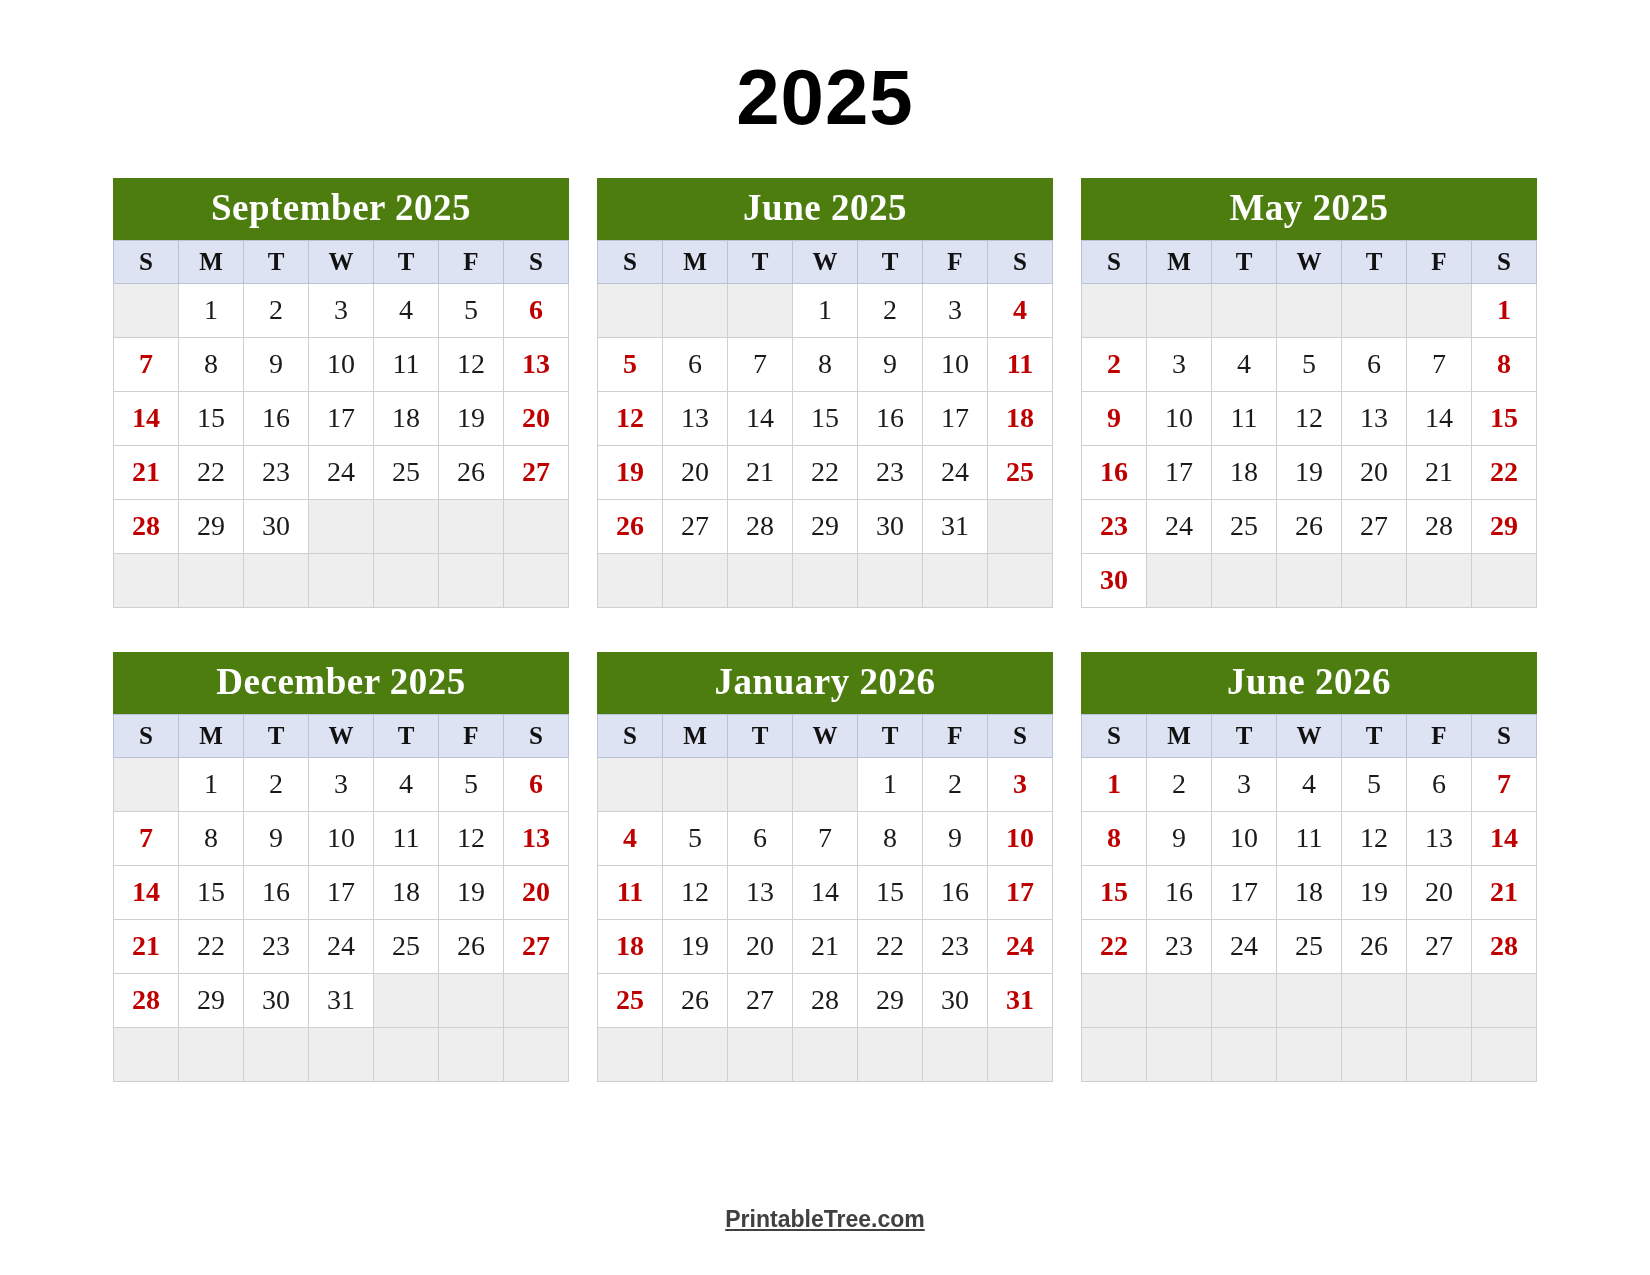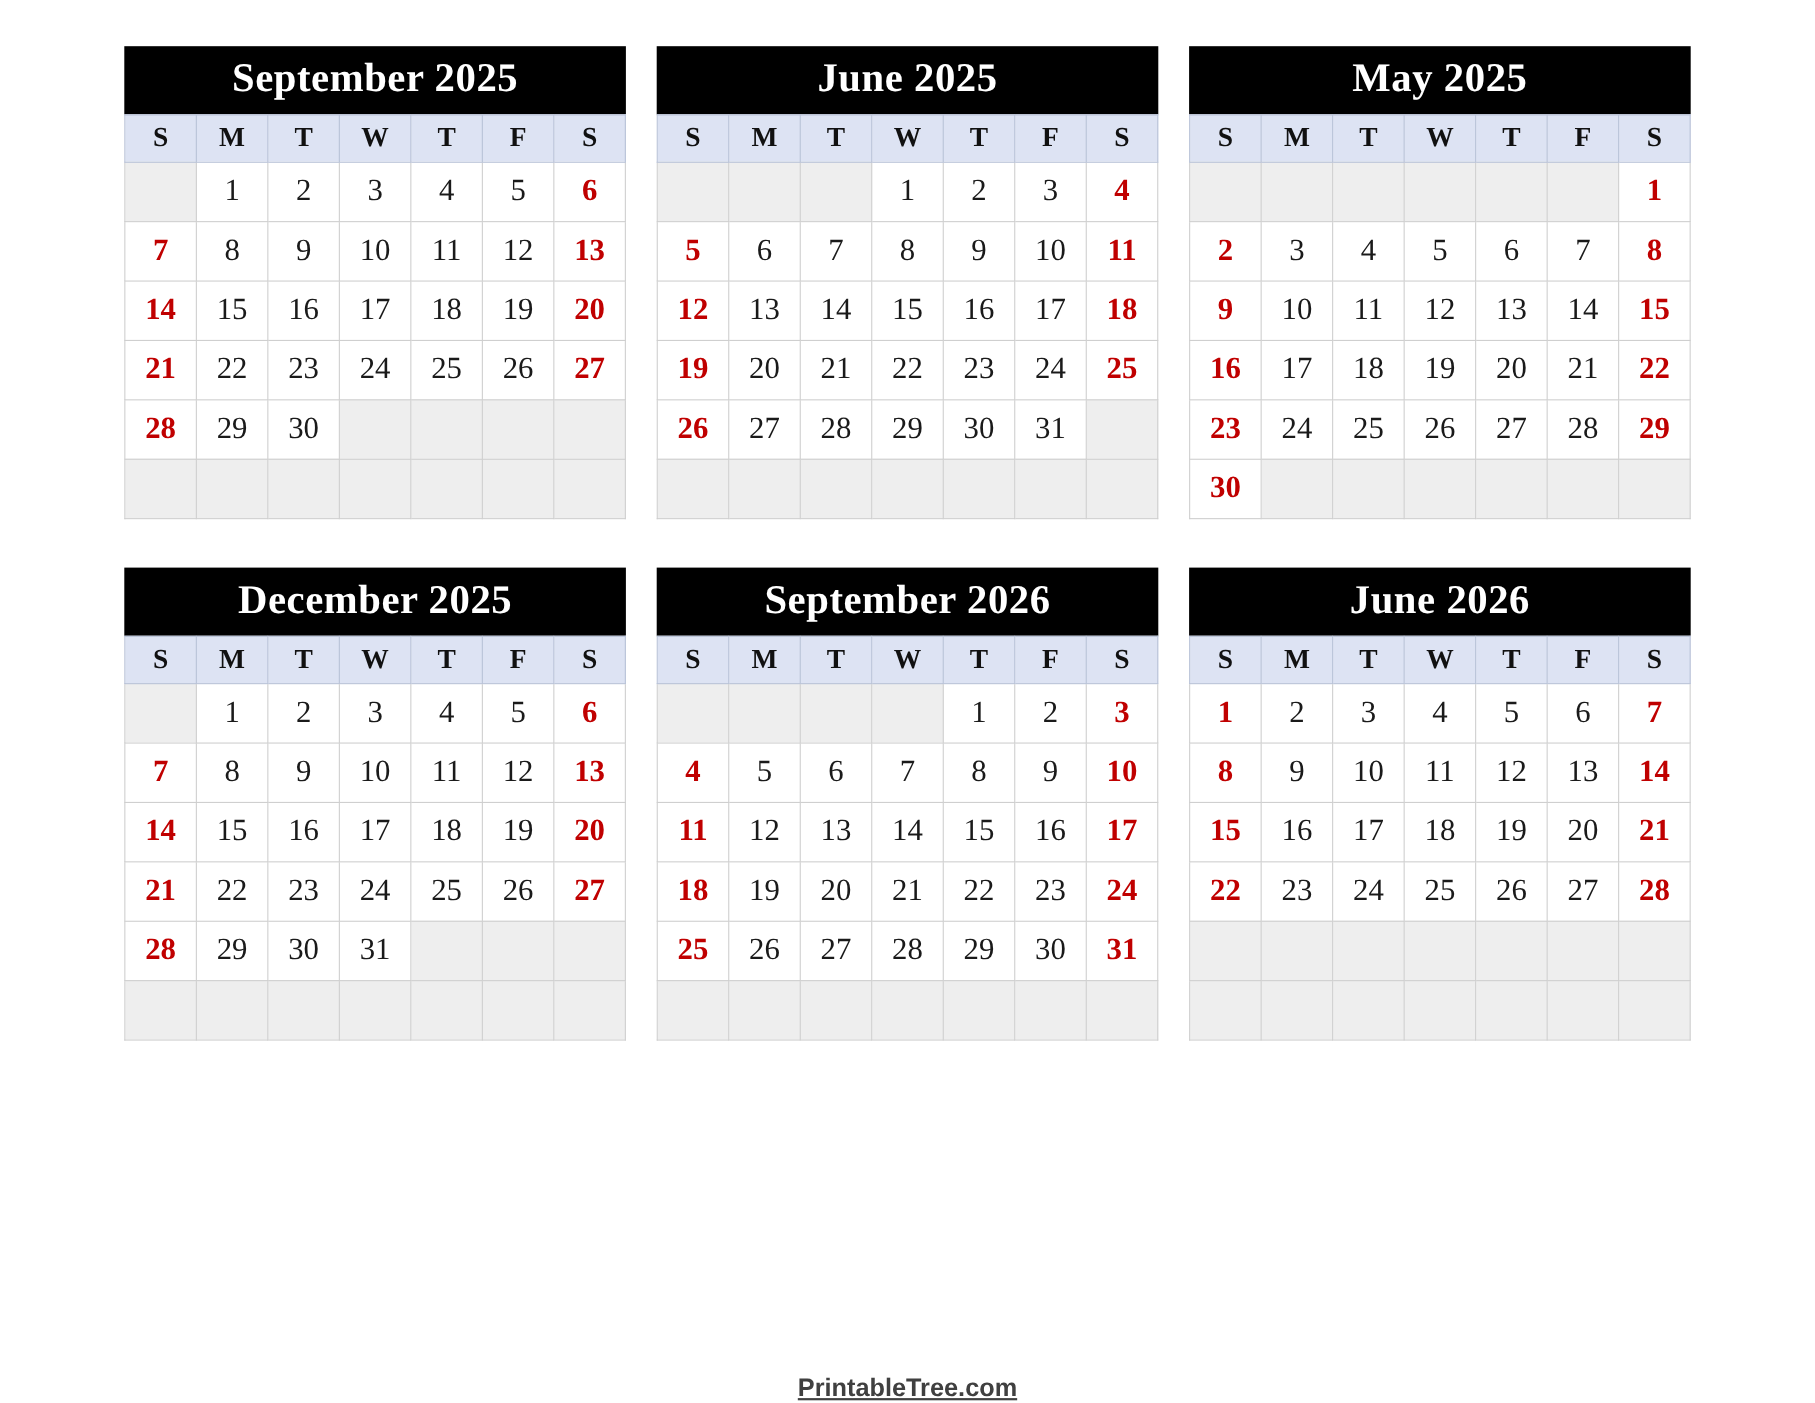--- a/index.html
+++ b/index.html
@@ -40,21 +40,21 @@
     grid-template-rows: auto auto;
     justify-content: center;
     column-gap: 28px;
     row-gap: 44px;
   }
   .month {
     width: 456px;
     box-sizing: border-box;
   }
   .month-title {
-    background: #000000;
+    background: #4d7c0f;
     color: #ffffff;
     text-align: center;
     font-size: 37px;
     font-weight: bold;
     font-family: "Liberation Serif", serif;
     padding: 11px 0 12px 0;
     line-height: 1.05;
     letter-spacing: 0.5px;
   }
   table.cal {
@@ -102,20 +102,21 @@
     font-family: "Liberation Sans", sans-serif;
     font-size: 23px;
     font-weight: bold;
     text-decoration: underline;
   }
 </style>
 </head>
 <body>
 
 <div class="page">
+  <h1 class="year-title">2025</h1>
 
   <div class="grid">
       <div class="month">
         <div class="month-title">September 2025</div>
         <table class="cal">
           <thead>
             <tr>
               <th>S</th>
               <th>M</th>
               <th>T</th>
@@ -393,21 +394,21 @@
               <td class="empty"></td>
               <td class="empty"></td>
               <td class="empty"></td>
               <td class="empty"></td>
               <td class="sat empty"></td>
             </tr>
           </tbody>
         </table>
       </div>
       <div class="month">
-        <div class="month-title">September 2026</div>
+        <div class="month-title">January 2026</div>
         <table class="cal">
           <thead>
             <tr>
               <th>S</th>
               <th>M</th>
               <th>T</th>
               <th>W</th>
               <th>T</th>
               <th>F</th>
               <th>S</th>

